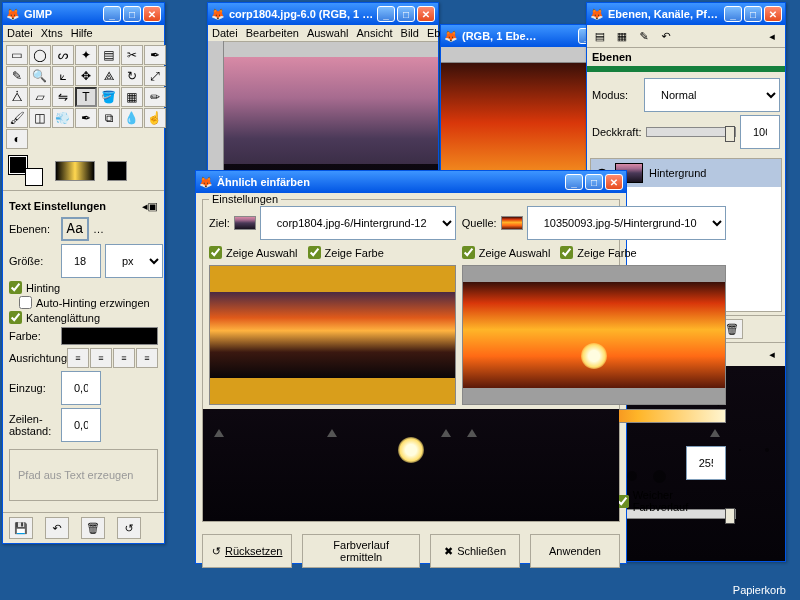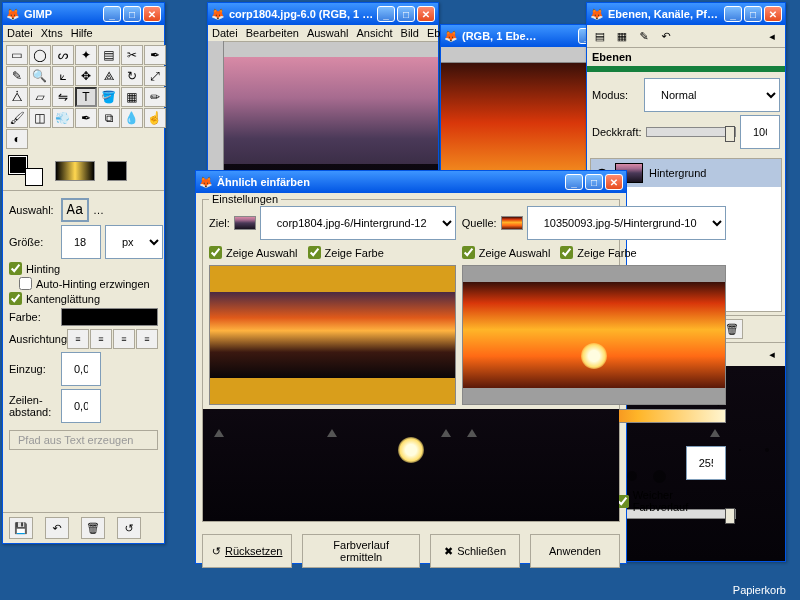--- a/index.html
+++ b/index.html
@@ -24,21 +24,21 @@
 .gradthumb{width:40px;height:20px;background:linear-gradient(to right,#000,#ffd750,#000);border:1px solid #888}
 .section{border-top:1px solid #aca899;padding:4px 6px}
 .seclabel{font-weight:bold;padding:2px 0}
 .row{display:flex;align-items:center;gap:4px;margin:3px 0}
 .row label{min-width:48px}
 input[type=text],input[type=number],select{border:1px solid #7f9db9;background:#fff;padding:1px 12px;font-size:11px;height:34px}
 .spin{width:40px}
 .chk{display:flex;align-items:center;gap:4px;margin:2px 0}
 .chk input{accent-color:#6b8e23}
 .aa{width:28px;height:24px;border:2px solid #7f9db9;display:inline-flex;align-items:center;justify-content:center;font-family:Liberation Mono, monospace;font-size:14px}
-.btn{background:#ece9d8;border:1px solid #aca899;padding:3px 8px;cursor:pointer;display:inline-flex;align-items:center;gap:4px}
+.btn{background:#ece9d8;border:1px solid #aca899;padding:19px 8px;cursor:pointer;display:inline-flex;align-items:center;gap:4px}
 .bigbtn{padding:4px 12px;min-width:90px;justify-content:center}
 .justifybtns{display:flex;gap:1px}
 .justifybtns .jb{width:22px;height:20px;border:1px solid #aca899;background:#f0f0f0;display:flex;align-items:center;justify-content:center;font-size:9px}
 .bottombar{position:absolute;bottom:0;left:0;right:0;padding:4px 6px;display:flex;gap:12px;border-top:1px solid #aca899}
 .bbtn{width:24px;height:22px;border:1px solid #aca899;background:#f0f0f0;display:flex;align-items:center;justify-content:center}
 
 .ruler-h{height:16px;background:#c8c8c8;border-bottom:1px solid #888}
 .ruler-v{width:16px;background:#c8c8c8;border-right:1px solid #888;position:absolute;top:38px;bottom:0;left:0}
 .canvas{position:absolute;top:54px;left:16px;right:0;bottom:0;background:#888;overflow:hidden}
 .sunset1{background:linear-gradient(to bottom,#d88aa6 0%,#a66b8f 25%,#4a3958 50%,#1a1420 100%)}
@@ -136,21 +136,25 @@
   <div class="swatch">
     <div class="fgbg">
         <div class="fg"></div>
         <div class="bgc"></div>
       </div>
     <div class="gradthumb"></div>
     <div style="width:20px;height:20px;background:#000;border:1px solid #888"></div>
   </div>
   <div class="section">
     <div class="row">
-        <label>Auswahl:</label>
+        <span class="seclabel">Text Einstellungen</span>
+        <span style="margin-left:auto">◂▣</span>
+      </div>
+    <div class="row">
+        <label>Ebenen:</label>
         <span class="aa">Aa</span>
         <span>…</span>
       </div>
     <div class="row">
         <label>Größe:</label>
         <input class="spin" type="text" value="18" style="">
         <select><option>px</option></select>
       </div>
     <div class="chk">
         <input type="checkbox" checked="" style="">

